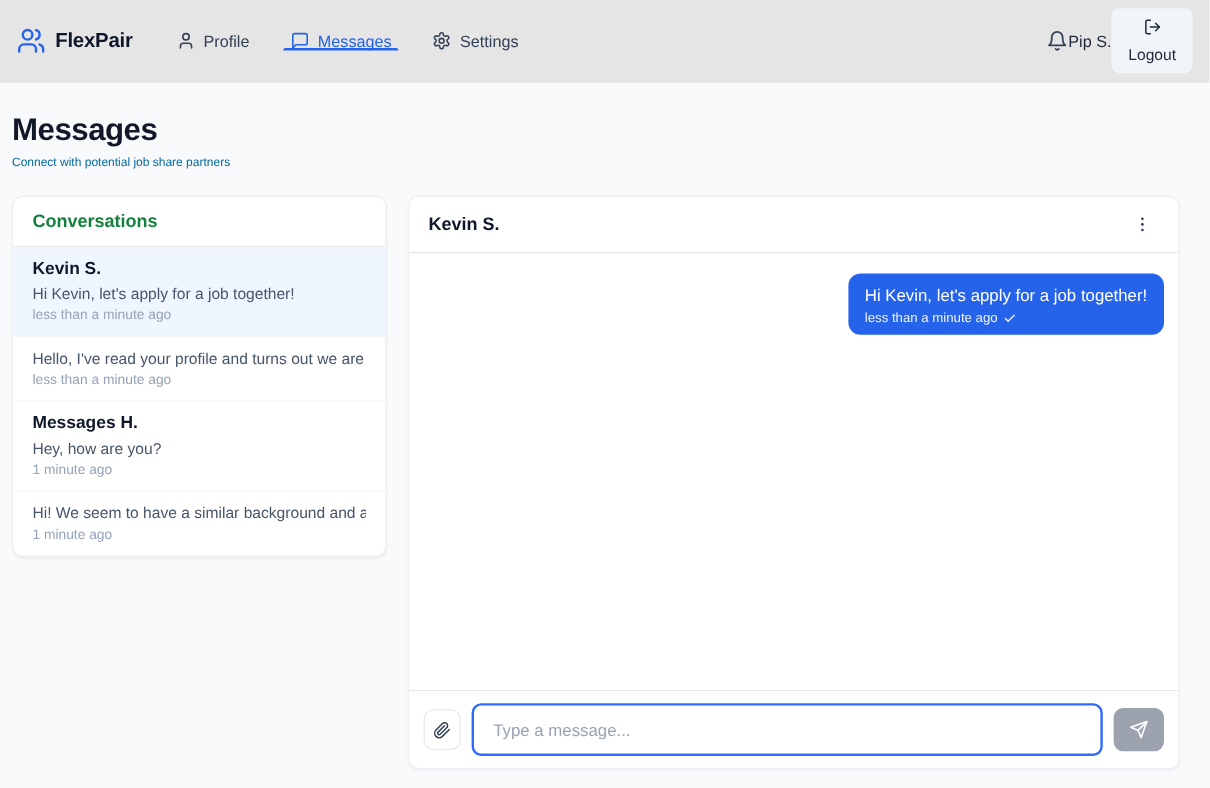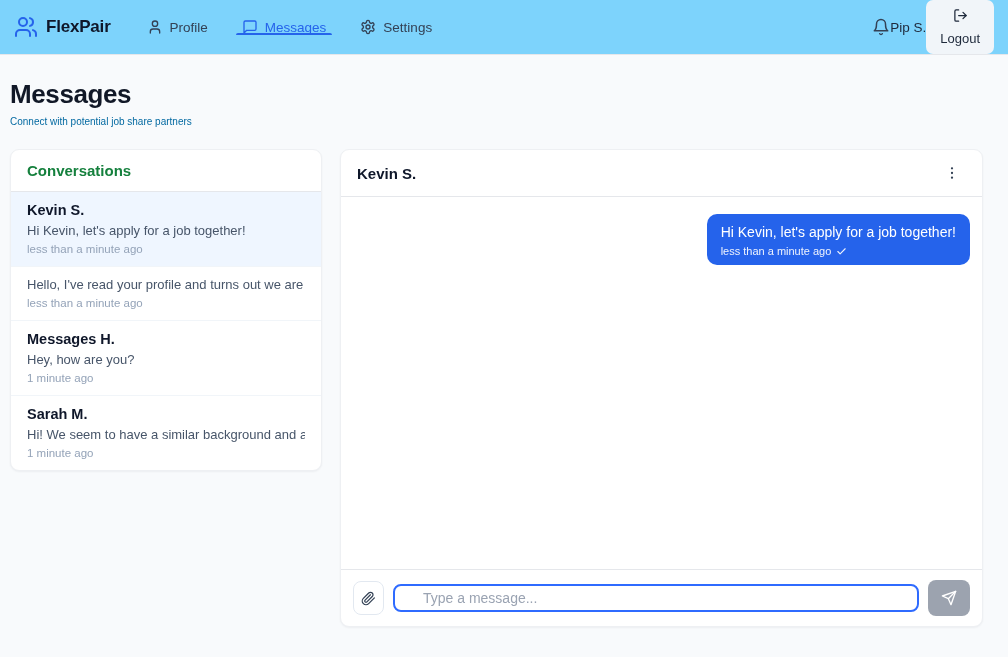--- a/index.html
+++ b/index.html
@@ -7,22 +7,22 @@
   body {
     font-family: "Liberation Sans", "DejaVu Sans", sans-serif;
     background: #f8fafc;
     color: #0f172a;
     overflow: hidden;
   }
   svg { display: block; }
 
   
   .topbar {
-    height: 55px;
-    background: #7dd3fc;
+    height: 69px;
+    background: #e5e5e5;
     border-bottom: 1px solid #e5e7eb;
     display: flex;
     align-items: stretch;
     padding: 16px 14px;
   }
   .brand {
     display: flex;
     align-items: center;
     gap: 8px;
   }
@@ -211,24 +211,24 @@
     border: 1px solid #e2e8f0;
     border-radius: 8px;
     display: flex;
     align-items: center;
     justify-content: center;
     color: #334155;
     cursor: pointer;
   }
   .message-input {
     flex: 1;
-    height: 28px;
+    height: 44px;
     border: 2px solid #2f6bff;
     border-radius: 8px;
-    padding: 0 28px;
+    padding: 0 16px;
     font-family: inherit;
     font-size: 14px;
     color: #0f172a;
     outline: none;
   }
   .message-input::placeholder { color: #9aa3b2; }
   .send-btn {
     width: 42px;
     height: 36px;
     flex: 0 0 auto;
@@ -329,21 +329,20 @@
           <div class="conv-time">less than a minute ago</div>
         </div>
 
         <div class="conv-item">
           <div class="conv-name">Messages H.</div>
           <div class="conv-preview">Hey, how are you?</div>
           <div class="conv-time">1 minute ago</div>
         </div>
 
         <div class="conv-item">
-          <div class="conv-name">Sarah M.</div>
           <div class="conv-preview">Hi! We seem to have a similar background and are loo...</div>
           <div class="conv-time">1 minute ago</div>
         </div>
 
       </div>
     </section>
 
     <section class="card chat-card">
       <div class="chat-header">
         <span class="chat-partner">Kevin S.</span>

